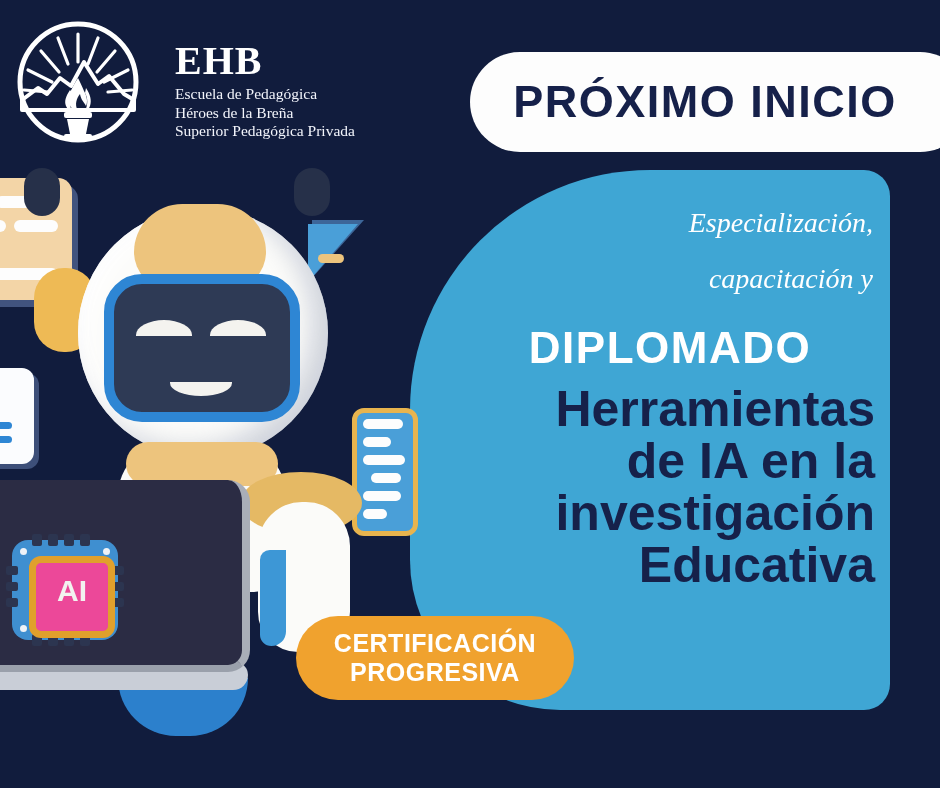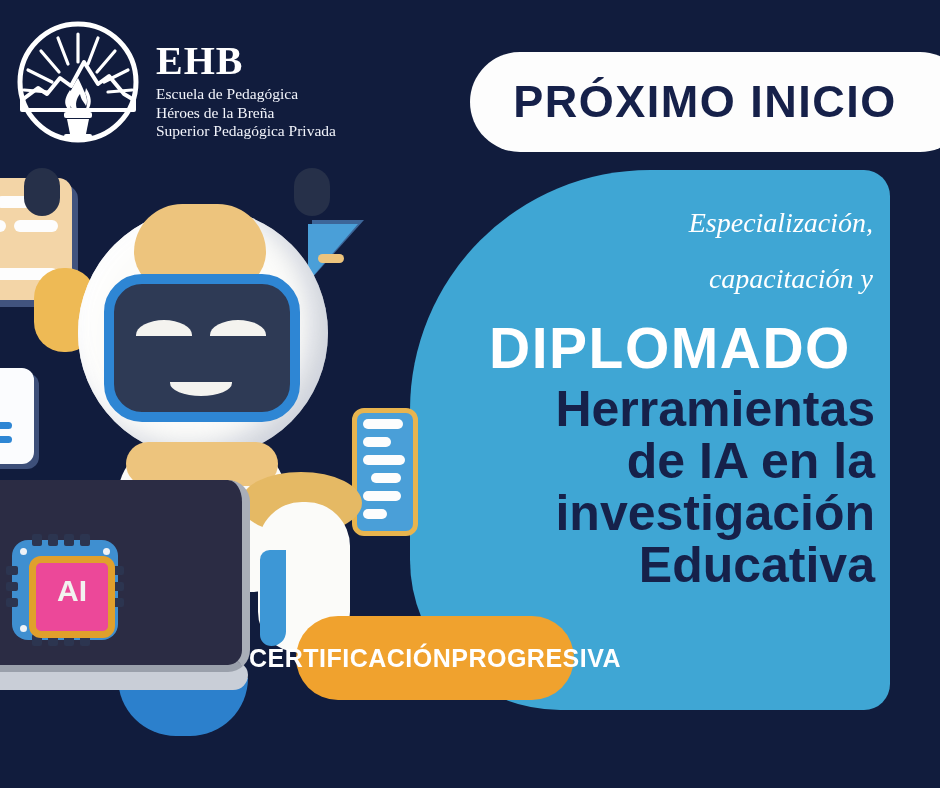--- a/index.html
+++ b/index.html
@@ -28,21 +28,21 @@
     display:flex;align-items:center;
   }
   .pill-proximo span{
     display:block;width:100%;text-align:center;
     color:#16214a;font-weight:bold;font-size:45px;
     letter-spacing:1.5px;padding-right:30px;
     font-family:"Liberation Sans",sans-serif;
   }
 
   
-  .logo-wrap{position:absolute;left:14px;top:18px;z-index:7;display:flex;align-items:flex-start;}
+  .logo-wrap{position:absolute;left:14px;top:18px;z-index:7;display:flex;align-items:flex-start;gap:19px;}
   .logo-mark{width:128px;height:128px;flex:0 0 128px;}
   .logo-text{margin-left:14px;padding-top:24px;color:#ffffff;}
   .logo-text .ehb{
     font-family:"Liberation Serif",serif;font-weight:bold;
     font-size:40px;line-height:38px;letter-spacing:1px;
   }
   .logo-text .sub{
     font-family:"Liberation Serif",serif;font-size:15.5px;
     line-height:18.5px;margin-top:5px;color:#f2f4fb;
   }
@@ -51,36 +51,36 @@
   .panel-text{
     position:absolute;left:455px;top:195px;width:430px;z-index:5;
     text-align:right;
   }
   .script-line{
     font-family:Liberation Serif, serif;font-style:italic;
     color:#ffffff;font-size:28px;line-height:56px;
     text-align:right;padding-right:12px;
   }
   .diplomado{
-    color:#ffffff;font-weight:bold;font-size:57px;letter-spacing:1.5px;
+    color:#ffffff;font-weight:bold;font-size:44px;letter-spacing:1.5px;
     text-align:center;margin-top:10px;line-height:62px;
     font-family:"Liberation Sans",sans-serif;
   }
   .main-title{
     color:#16214a;font-weight:bold;font-size:50px;line-height:52px;
     text-align:right;margin-top:4px;padding-right:10px;
     font-family:"Liberation Sans",sans-serif;
   }
   .main-title div{white-space:nowrap;}
 
   
   .badge-cert{
     position:absolute;left:296px;top:616px;width:278px;height:84px;
     background:#f0a22e;border-radius:42px;z-index:8;
-    display:flex;flex-direction:row;align-items:center;justify-content:center;
+    display:flex;flex-direction:column;align-items:center;justify-content:center;
   }
   .badge-cert span{
     color:#ffffff;font-weight:bold;font-size:25px;line-height:29px;
     letter-spacing:0.5px;text-align:center;
     font-family:"Liberation Sans",sans-serif;
   }
 
   
   .scene{position:absolute;left:0;top:150px;width:470px;height:638px;z-index:4;}
 

